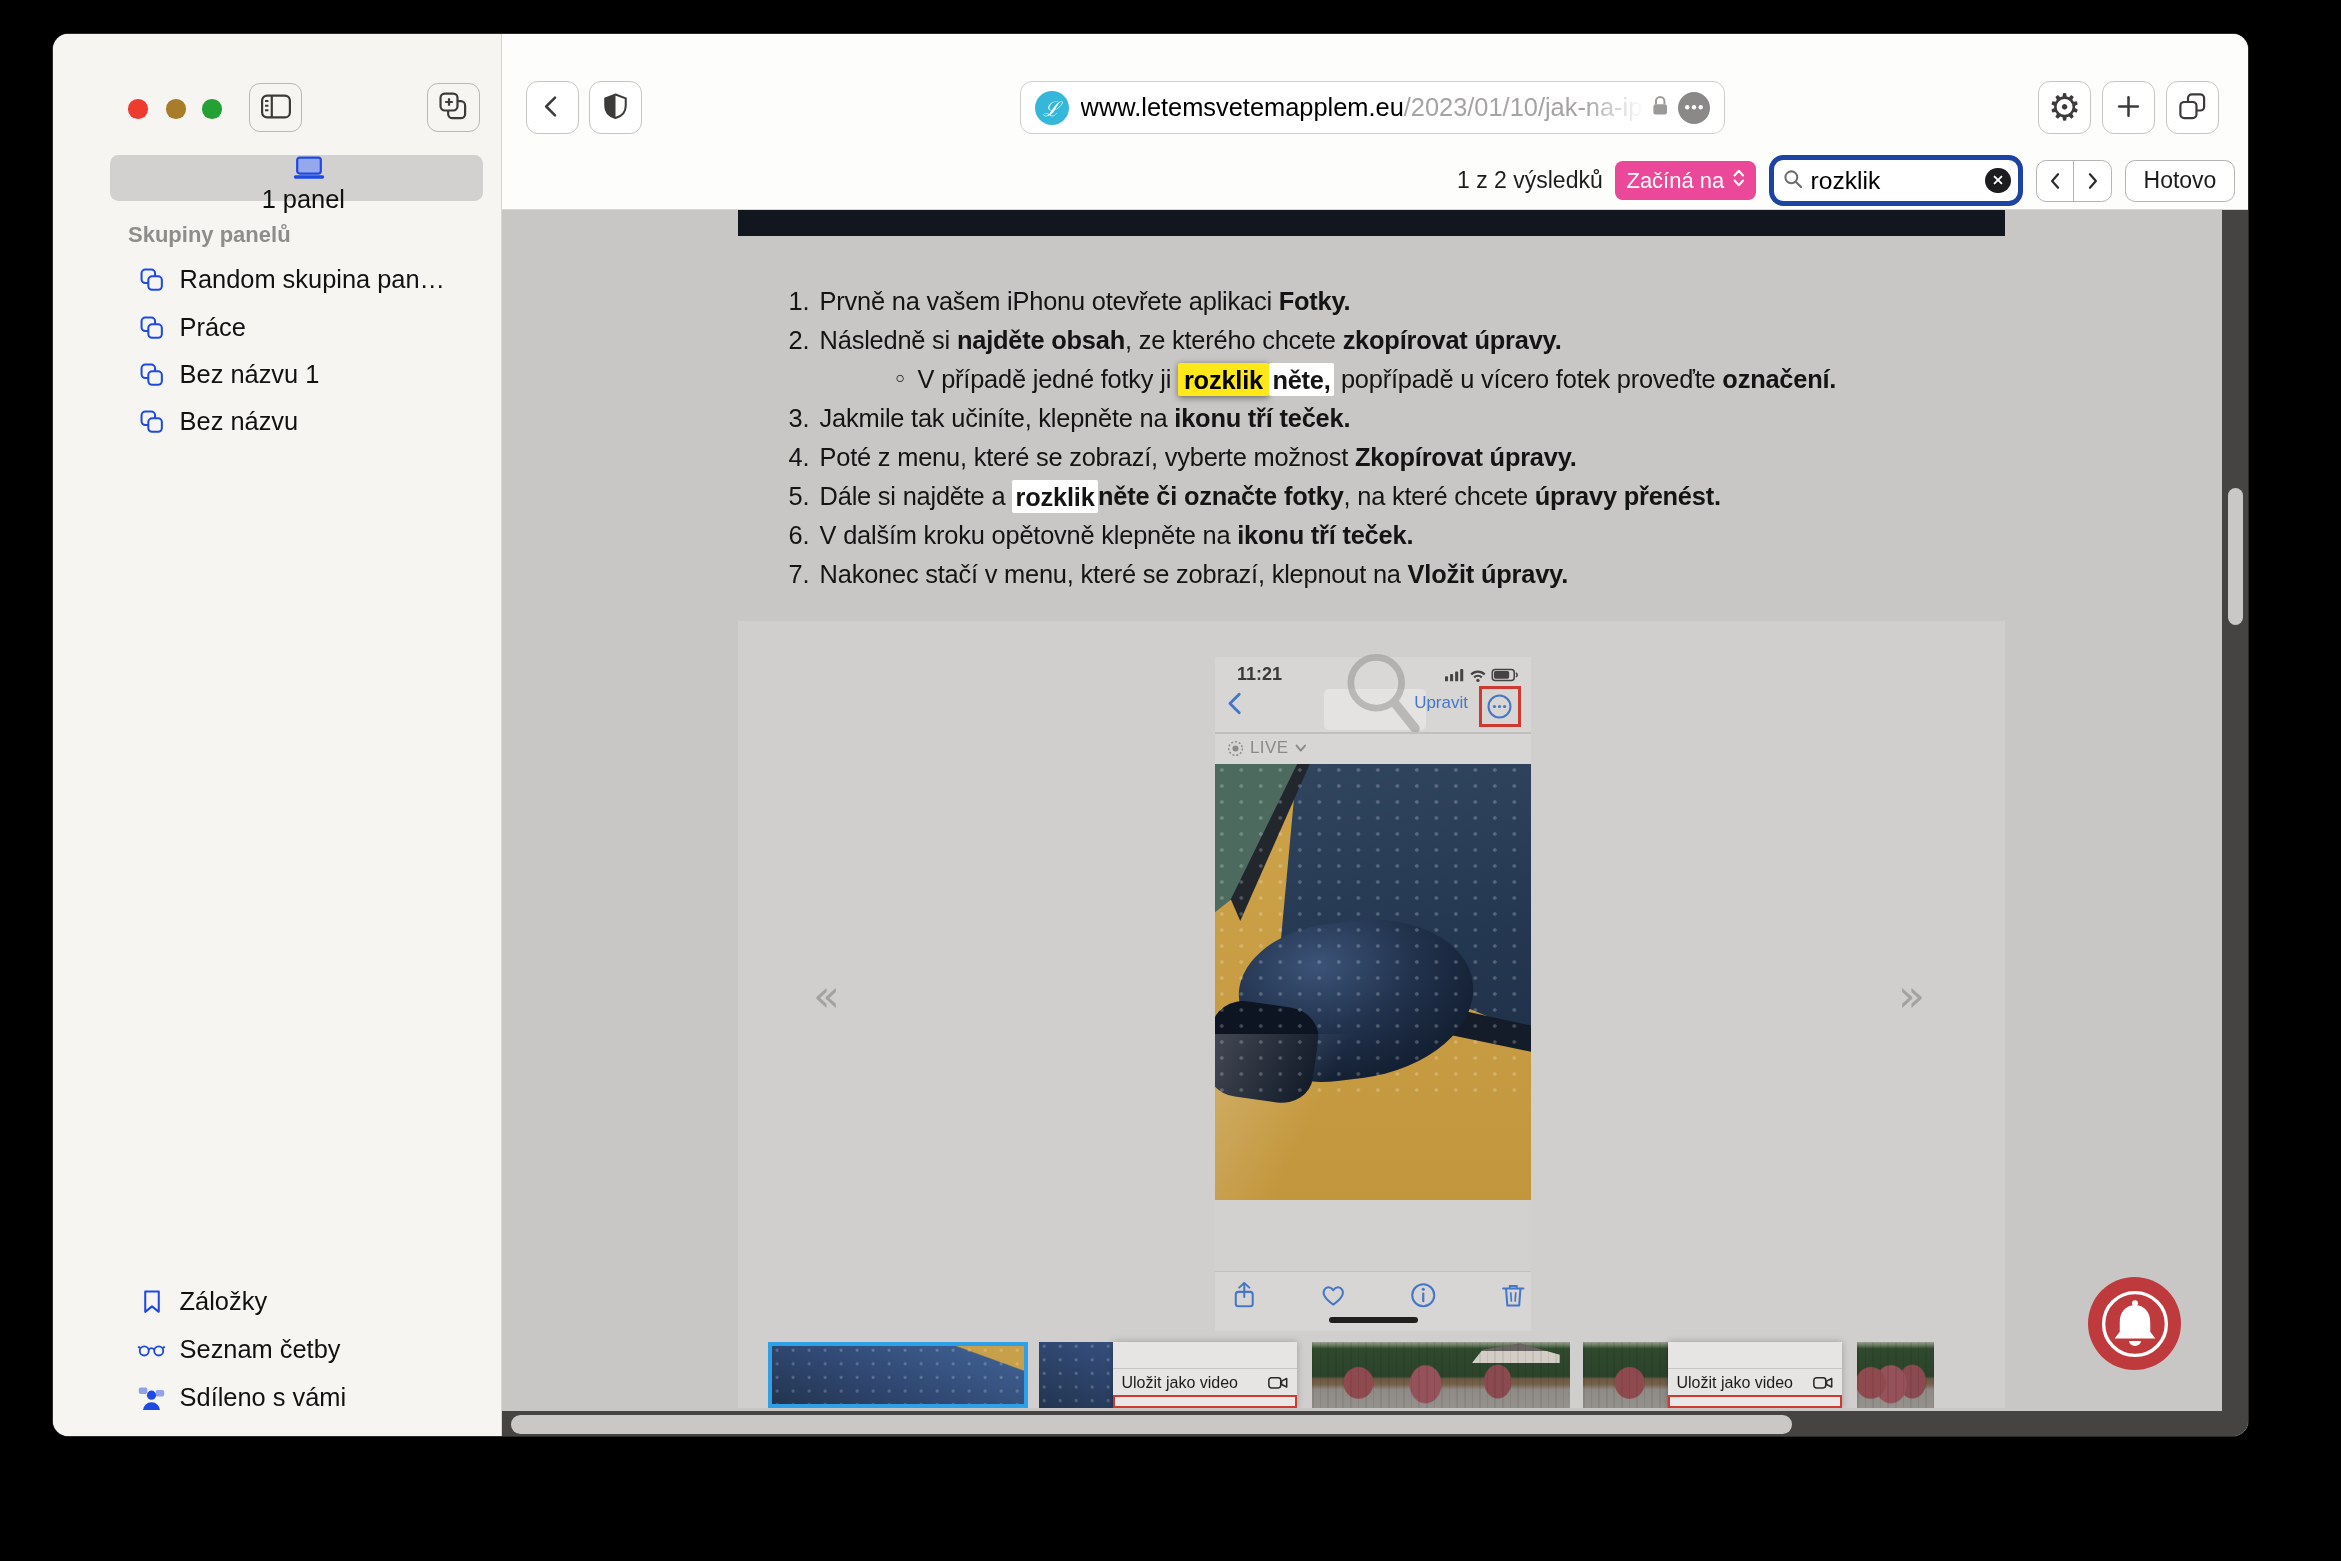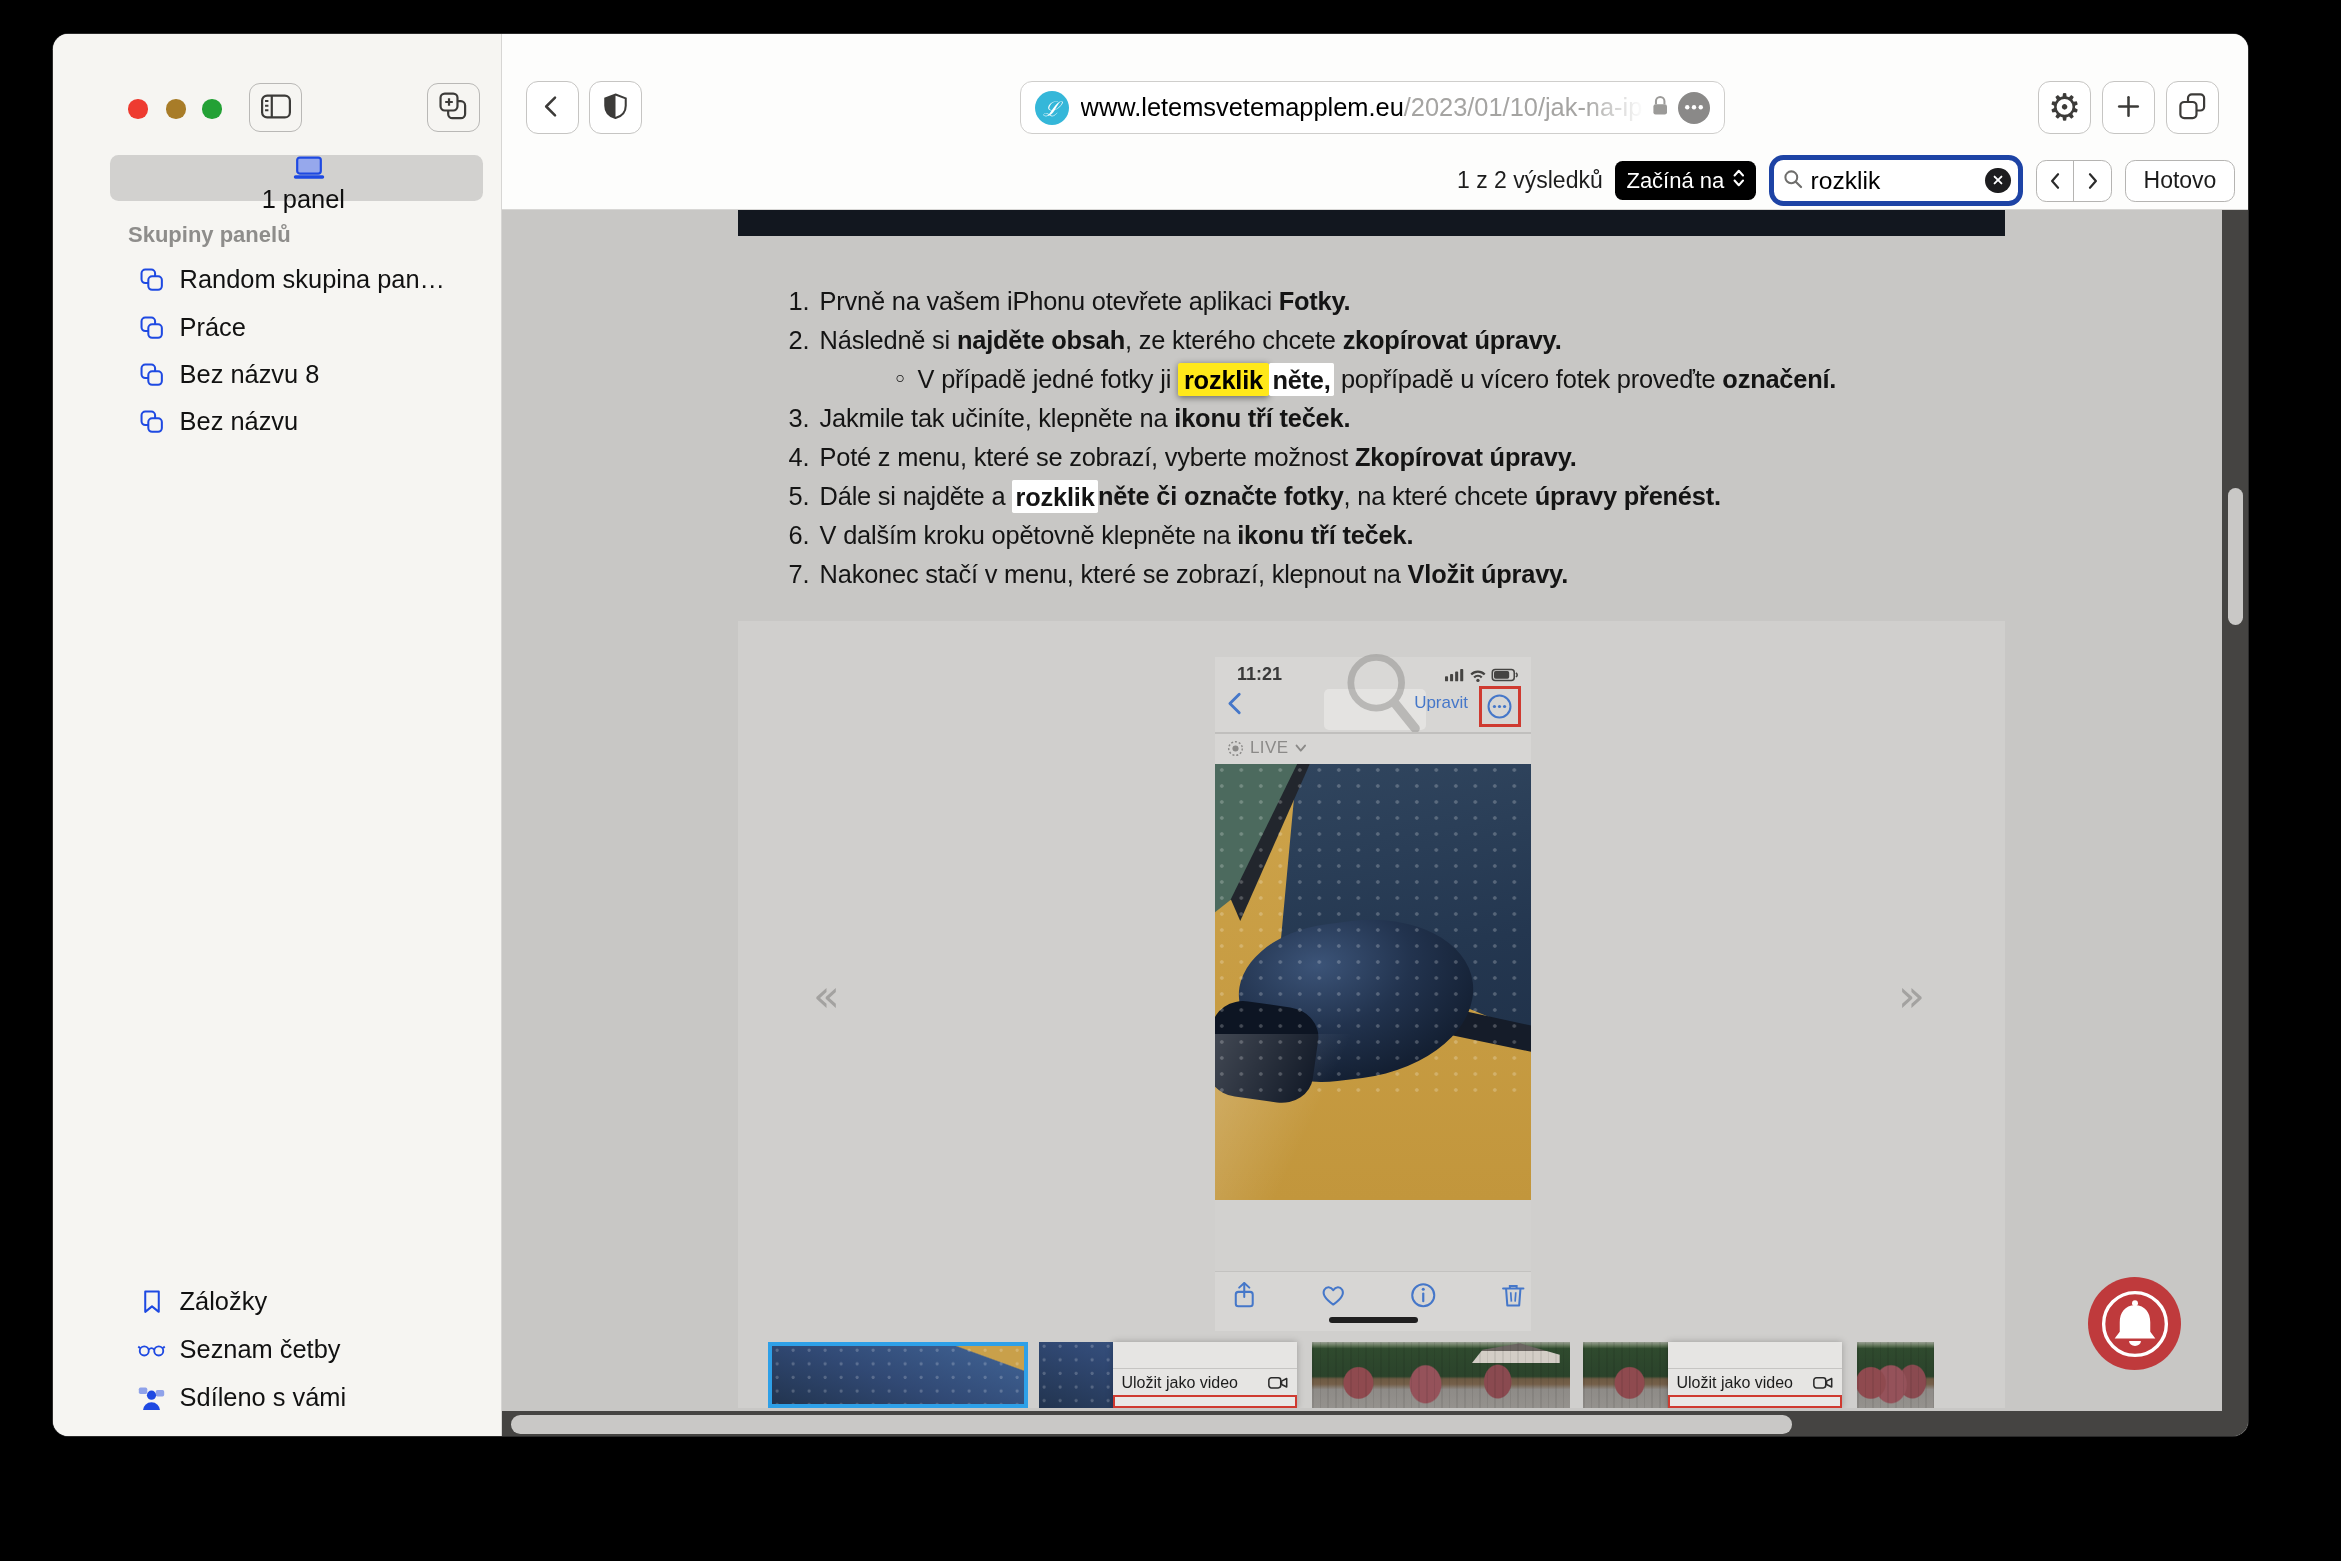--- a/index.html
+++ b/index.html
@@ -47,21 +47,21 @@
   .url-text::after{content:"";position:absolute;right:0;top:0;bottom:0;width:59px;
                    background:linear-gradient(90deg,rgba(255,255,255,0),#fff);}
   .url-host{color:#000;} .url-path{color:#a5a4a2;}
   .lock{margin:0 8.5px 0 5.1px;flex:0 0 auto;}
   .site-more{width:32px;height:32px;border-radius:50%;background:#8a8988;display:flex;align-items:center;
              justify-content:center;flex:0 0 auto;}
 
   
   .findbar{position:absolute;top:121px;right:13.6px;height:51px;display:flex;align-items:center;gap:12.7px;}
   .find-results{font-size:23px;color:#1d1d1d;}
-  .mode-btn{height:39px;padding:0 11px;background:#000000;border-radius:7.6px;color:#fff;font-size:22px;
+  .mode-btn{height:39px;padding:0 11px;background:#ec4899;border-radius:7.6px;color:#fff;font-size:22px;
             display:flex;align-items:center;gap:7.6px;}
   .search-wrap{width:254px;height:51px;border:5.1px solid #1d43a5;border-radius:14.4px;background:#fff;
                display:flex;align-items:center;padding:0 7.6px;gap:6.8px;}
   .search-input{border:none;outline:none;flex:1;min-width:0;font-size:24.6px;font-family:inherit;color:#000;padding:0;}
   .clear-btn{width:25.4px;height:25.4px;border-radius:50%;background:#1d1d1f;display:flex;align-items:center;
              justify-content:center;flex:0 0 auto;}
   .prevnext{height:42px;width:76px;border:1.7px solid #b5b4b2;border-radius:10.2px;background:#fff;display:flex;}
   .pn-cell{flex:1;display:flex;align-items:center;justify-content:center;}
   .pn-cell:first-child{border-right:1.7px solid #b5b4b2;}
   .done-btn{height:42px;padding:0 18px;border:1.7px solid #b5b4b2;border-radius:10.2px;background:#fff;font-size:23px;
@@ -212,21 +212,21 @@
           </span>
         <span class="lbl">Práce</span>
       </div>
       <div class="sb-row g2">
         <span class="ic">
             <svg width="25.4" height="25.4" viewBox="0 0 30 30">
               <rect x="3" y="3" width="16" height="16" rx="4.5" fill="none" stroke="#1e49e2" stroke-width="2.4"></rect>
               <rect x="11" y="11" width="16" height="16" rx="4.5" fill="#f6f5f2" stroke="#1e49e2" stroke-width="2.4"></rect>
             </svg>
           </span>
-        <span class="lbl">Bez názvu 8</span>
+        <span class="lbl">Bez názvu 1</span>
       </div>
       <div class="sb-row g3">
         <span class="ic">
             <svg width="25.4" height="25.4" viewBox="0 0 30 30">
               <rect x="3" y="3" width="16" height="16" rx="4.5" fill="none" stroke="#1e49e2" stroke-width="2.4"></rect>
               <rect x="11" y="11" width="16" height="16" rx="4.5" fill="#f6f5f2" stroke="#1e49e2" stroke-width="2.4"></rect>
             </svg>
           </span>
         <span class="lbl">Bez názvu</span>
       </div>

